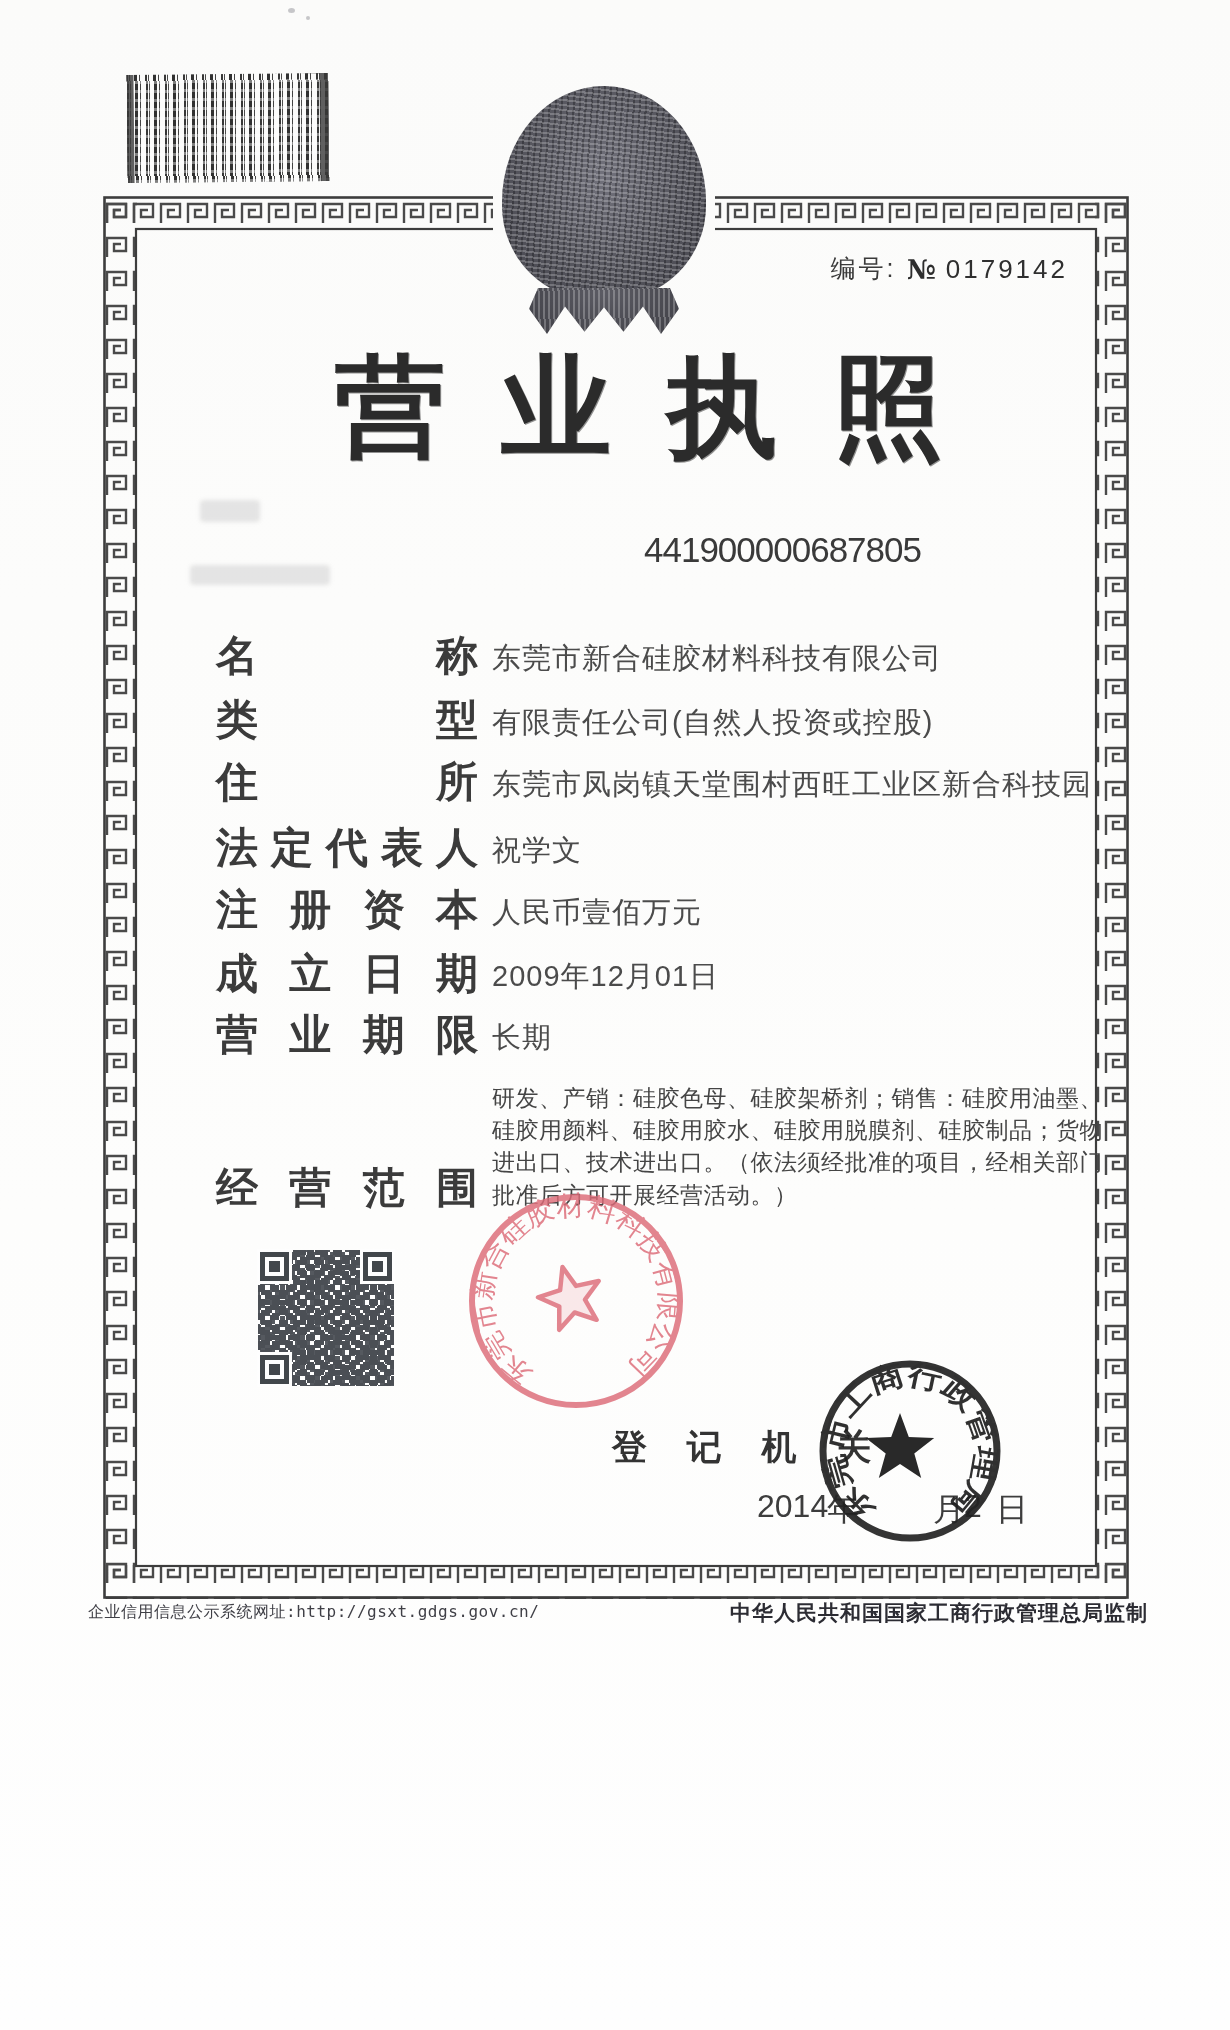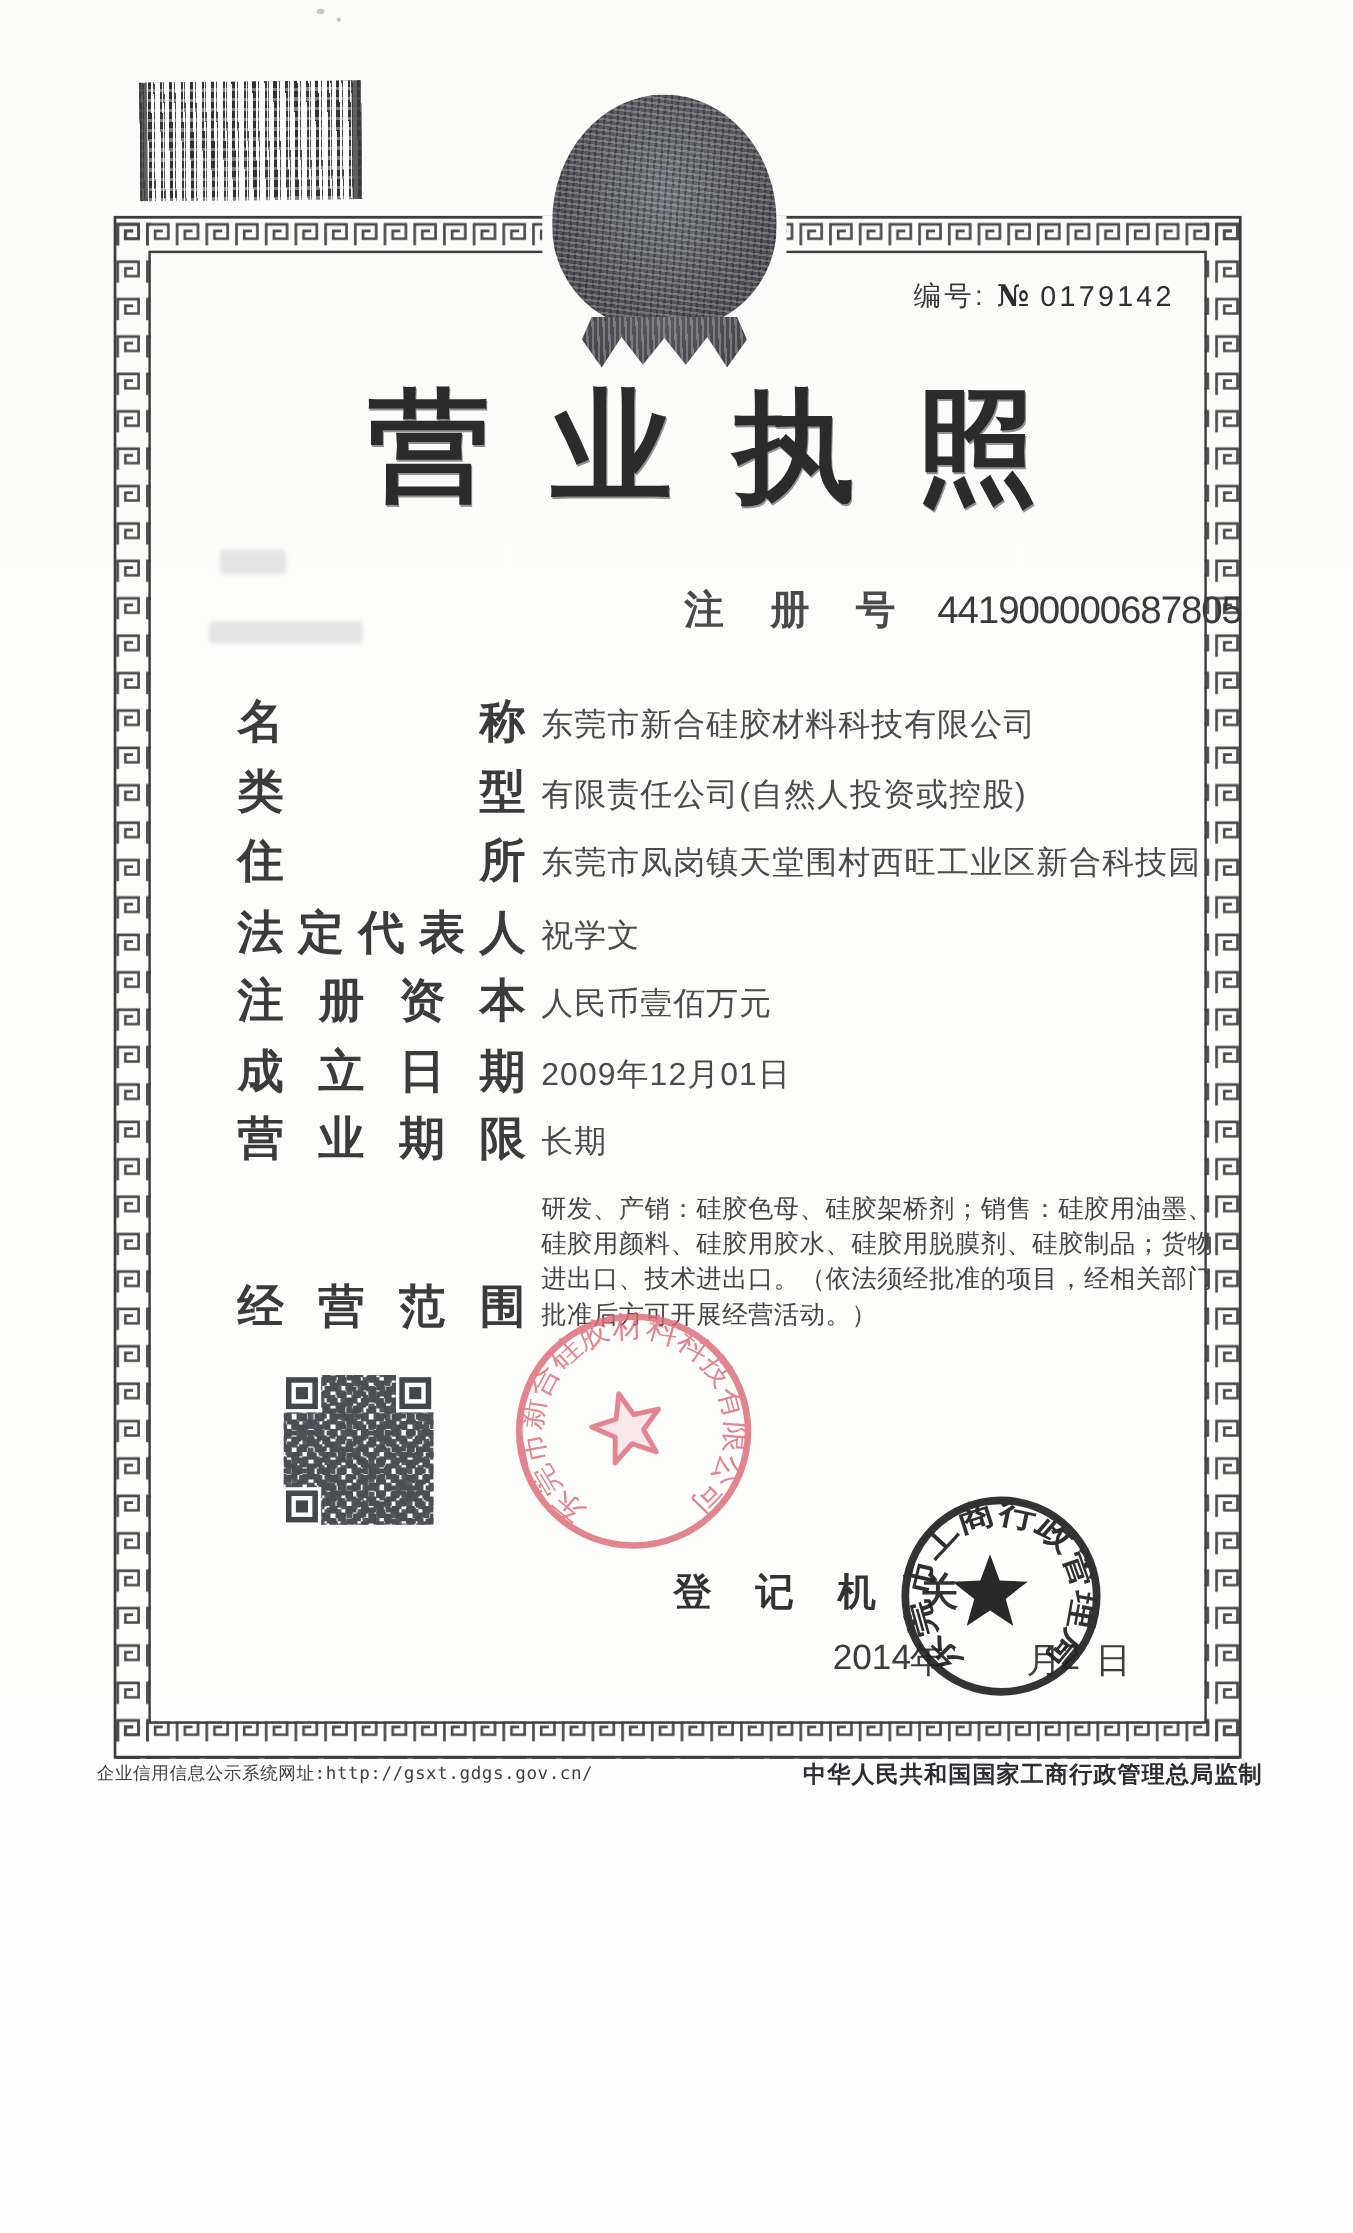--- a/index.html
+++ b/index.html
@@ -134,21 +134,20 @@
 
   <div class="serial-row">
     <span class="serial-label">编号:</span>
     <span class="serial-numero">№</span>
     <span class="serial-number">0179142</span>
   </div>
 
   <div class="title">营业执照</div>
 
   <div class="reg-row">
-    <span class="reg-label">注 册 号</span>
     <span class="reg-number">441900000687805</span>
   </div>
 
   <div class="field-row" style="top:630px;">
     <span class="field-label">名称</span>
     <span class="field-value">东莞市新合硅胶材料科技有限公司</span>
   </div>
   <div class="field-row" style="top:756px;">
     <span class="field-label">住所</span>
     <span class="field-value">东莞市凤岗镇天堂围村西旺工业区新合科技园</span>

